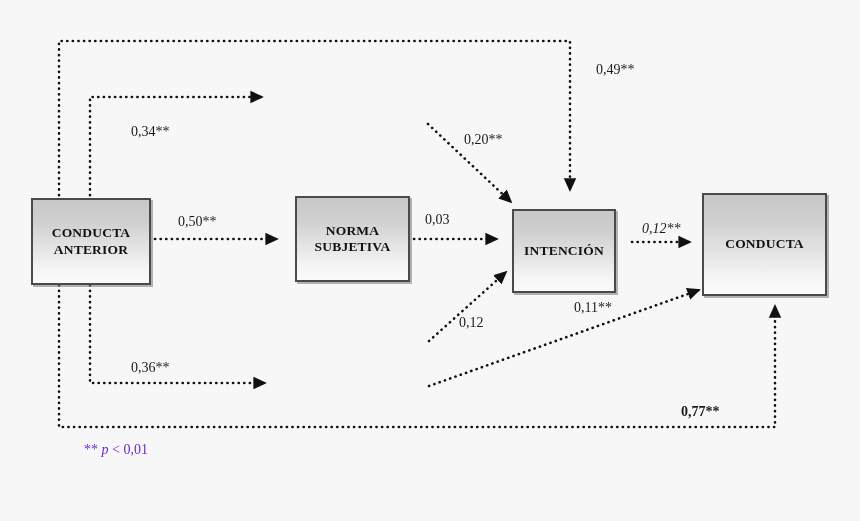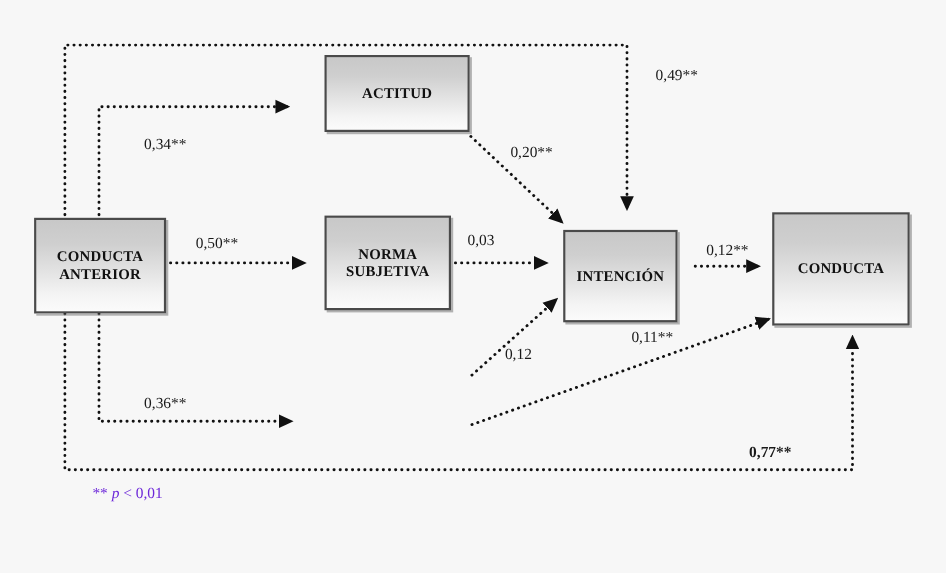--- a/index.html
+++ b/index.html
@@ -89,23 +89,20 @@
     <path d="M 429 386 L 699 290" fill="none" stroke="#111" stroke-width="2.6" stroke-dasharray="0.2 5.4" stroke-linecap="round" marker-end="url(#arrow)"></path>
 
     <path d="M 632 242 L 690 242" fill="none" stroke="#111" stroke-width="2.6" stroke-dasharray="0.2 5.4" stroke-linecap="round" marker-end="url(#arrow)"></path>
   </svg>
 
   <div class="node-box" style="left:31px; top:198px; width:120px; height:87px;">
     <span class="node-label">CONDUCTA
 ANTERIOR</span>
   </div>
 
-  <div class="node-box" style="left:295px; top:50px; width:132px; height:70px;">
-    <span class="node-label">ACTITUD</span>
-  </div>
 
   <div class="node-box" style="left:295px; top:196px; width:115px; height:86px;">
     <span class="node-label">NORMA
 SUBJETIVA</span>
   </div>
 
 
   <div class="node-box" style="left:512px; top:209px; width:104px; height:84px;">
     <span class="node-label">INTENCIÓN</span>
   </div>
@@ -125,17 +122,17 @@
   <div class="edge-label bold" style="left:681px; top:404px;">0,77**</div>
 
   <div class="edge-label" style="left:464px; top:132px;">0,20**</div>
 
   <div class="edge-label" style="left:425px; top:212px;">0,03</div>
 
   <div class="edge-label" style="left:459px; top:315px;">0,12</div>
 
   <div class="edge-label" style="left:574px; top:300px;">0,11**</div>
 
-  <div class="edge-label" style="left:642px; top:221px;">0,12**</div>
+  <div class="edge-label" style="left:642px; top:221px;font-style:italic;">0,12**</div>
 
   <div class="note-text" style="left:84px; top:442px;"><span>** </span><span class="ital">p</span><span> &lt; 0,01</span></div>
 
 </div>
 
 </body></html>

